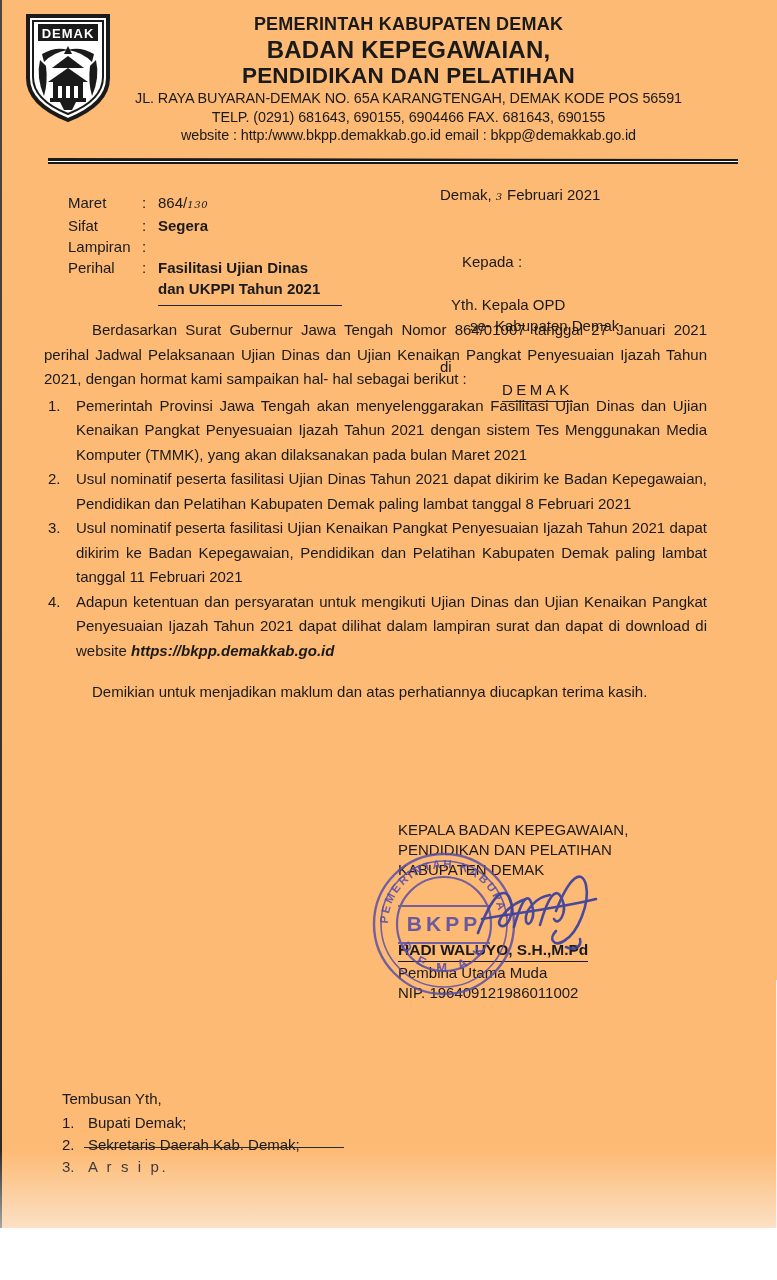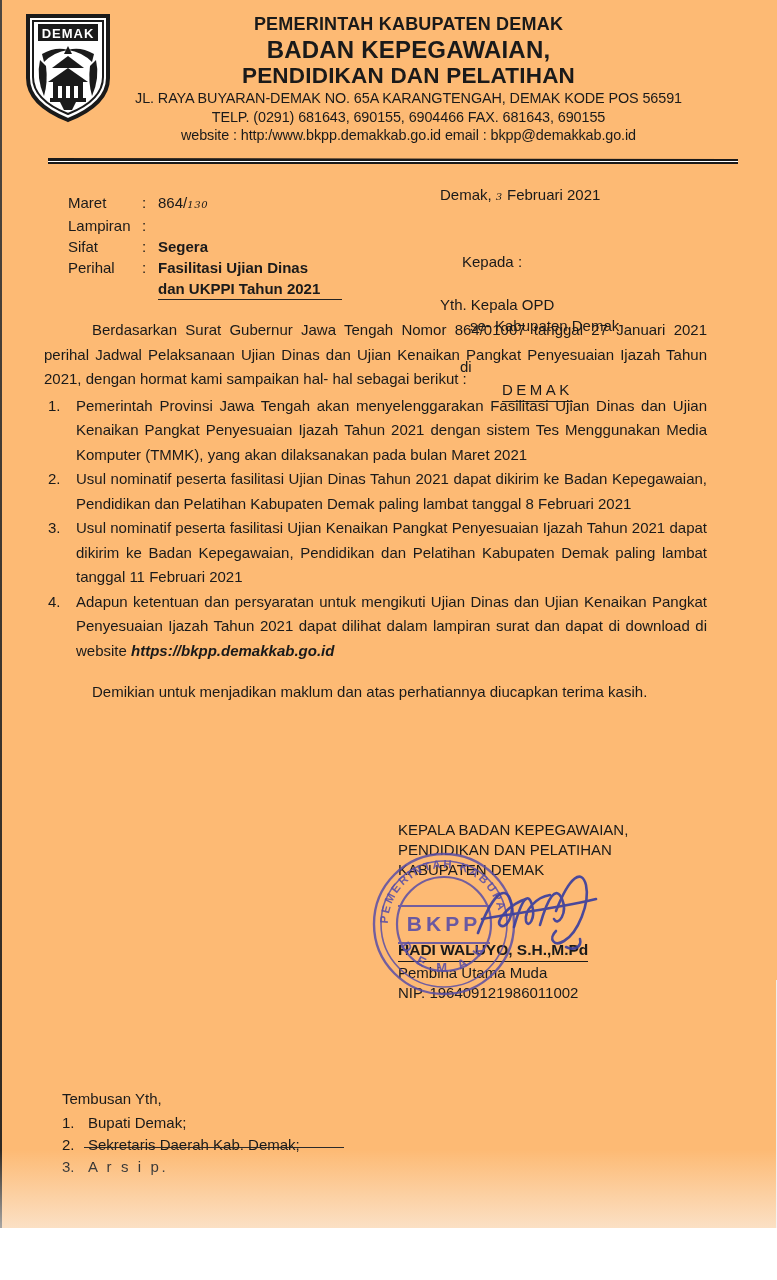--- a/index.html
+++ b/index.html
@@ -113,36 +113,36 @@
   .meta-val.bold { font-weight: bold; }
   .hand {
     font-family: "DejaVu Serif", serif;
     font-size: 10px;
     font-style: italic;
     letter-spacing: .6px;
   }
   .perihal-underline {
     display: inline-block;
     border-bottom: 1.6px solid #222;
-    padding-bottom: 0;
+    padding-bottom: 6px;
     padding-right: 22px;
   }
 
   .meta-right {
     position: absolute;
     left: 440px;
     top: 0px;
     font-size: 15px;
     line-height: 21px;
   }
   .date-line { margin-bottom: 44px; white-space: nowrap; }
   .kepada { margin-left: 22px; margin-bottom: 22px; }
-  .yth { margin-left: 0px; }
+  .yth { margin-left: 11px; }
   .yth-sub { margin-left: 30px; }
-  .di { margin-left: 20px; margin-top: 20px; }
+  .di { margin-top: 20px; }
   .dest {
     margin-left: 62px;
     margin-top: 2px;
     letter-spacing: 3.5px;
     border-bottom: 1.6px solid #222;
     display: inline-block;
     padding-bottom: 1px;
   }
 
   
@@ -298,28 +298,28 @@
 
     <div class="meta-left">
       <table>
         <tbody>
             <tr>
           <td class="meta-label">Maret</td>
           <td class="meta-colon">:</td>
           <td class="meta-val"><span>864/</span><span class="hand">130</span></td>
         </tr>
         <tr>
+          <td class="meta-label">Sifat</td>
+          <td class="meta-colon">:</td>
+          <td class="meta-val bold">Segera</td>
+        </tr>
+        <tr>
           <td class="meta-label">Lampiran</td>
           <td class="meta-colon">:</td>
           <td class="meta-val"></td>
-        </tr>
-        <tr>
-          <td class="meta-label">Sifat</td>
-          <td class="meta-colon">:</td>
-          <td class="meta-val bold">Segera</td>
         </tr>
         <tr>
           <td class="meta-label">Perihal</td>
           <td class="meta-colon">:</td>
           <td class="meta-val bold">
             <div>Fasilitasi Ujian Dinas</div>
             <div class="perihal-underline">dan UKPPI Tahun 2021</div>
           </td>
         </tr>
       </tbody>

